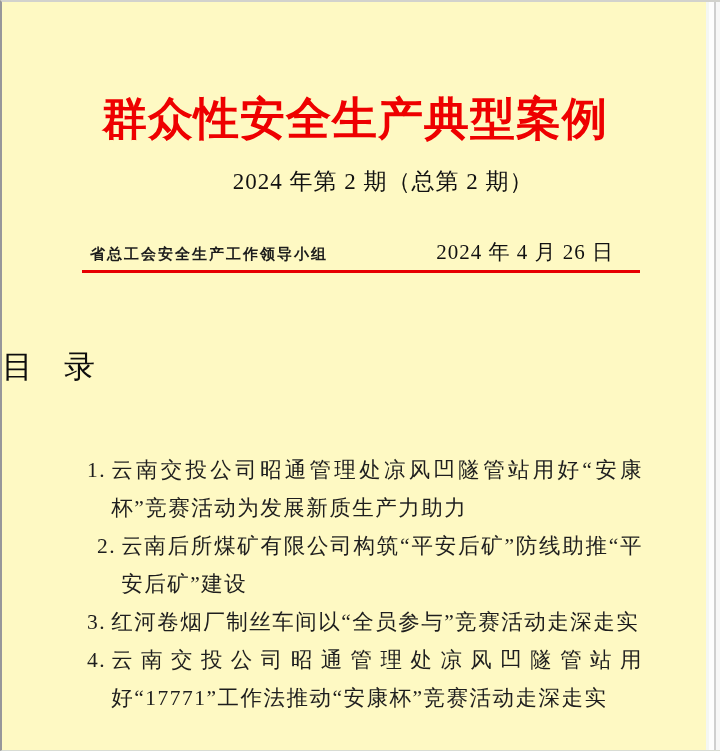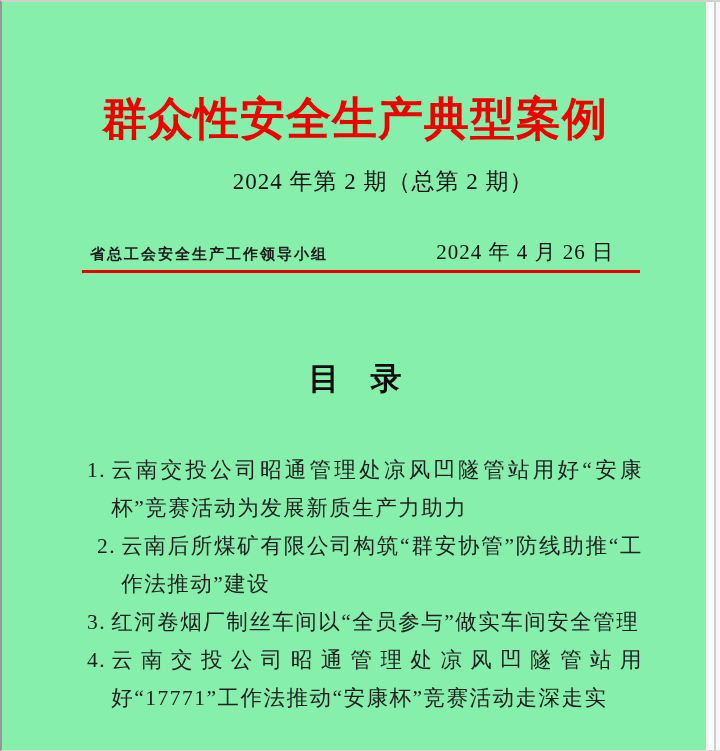--- a/index.html
+++ b/index.html
@@ -5,21 +5,21 @@
   * { margin:0; padding:0; box-sizing:border-box; }
   html,body { width:720px; height:751px; }
   body {
     font-family:"Liberation Serif","DejaVu Serif",serif;
     background:#f3f6f0;
   }
   .page {
     position:relative;
     width:720px; height:751px;
     overflow:hidden;
-    background:#86efac;
+    background:#fef9c3;
     border-top:2px solid #d2d2cd;
     border-left:2px solid #97979a;
     border-bottom:1px solid #d8dcd4;
   }
   
   .right-strip {
     position:absolute; top:0; right:0; bottom:0; width:14px;
     background:linear-gradient(to right,#f4f7f2 0 3px,#fdfdfd 3px 8px,#cfcfcf 8px 10px,#f7f7f7 10px 14px);
   }
   .doc-title {
@@ -49,24 +49,22 @@
   .issue-date {
     font-size:21px; color:#111;
     letter-spacing:1px;
   }
   .red-rule {
     position:absolute; top:268px; left:80px; width:558px; height:3px;
     background:#e60000;
   }
   .toc-heading {
     position:absolute; top:345px; left:0; width:706px;
-    text-align:center;
-    font-size:31px; font-weight:bold; color:#0d0d0d;
+    font-size:31px; font-weight:normal; color:#0d0d0d;
     line-height:40px;
-    margin-top:12px;
   }
   .toc-section-header {
     position:absolute; top:417px; left:95px;
     font-family:"Liberation Sans","DejaVu Sans",sans-serif;
     font-size:21px; font-weight:bold; color:#161616;
     letter-spacing:1px;
     line-height:30px;
   }
   .toc-section-header .bullet { margin-right:2px; }
   .toc-list {
@@ -103,25 +101,25 @@
   <h2 class="toc-heading">目　录</h2>
 
 
   <div class="toc-list">
     <div class="toc-item">
       <span class="num">1.</span>
       <span class="text">云南交投公司昭通管理处凉风凹隧管站用好“安康杯”竞赛活动为发展新质生产力助力</span>
     </div>
     <div class="toc-item indented">
       <span class="num">2.</span>
-      <span class="text">云南后所煤矿有限公司构筑“群安协管”防线助推“工作法推动”建设</span>
+      <span class="text">云南后所煤矿有限公司构筑“平安后矿”防线助推“平安后矿”建设</span>
     </div>
     <div class="toc-item">
       <span class="num">3.</span>
-      <span class="text">红河卷烟厂制丝车间以“全员参与”做实车间安全管理</span>
+      <span class="text">红河卷烟厂制丝车间以“全员参与”竞赛活动走深走实</span>
     </div>
     <div class="toc-item">
       <span class="num">4.</span>
       <span class="text">云南交投公司昭通管理处凉风凹隧管站用好“17771”工作法推动“安康杯”竞赛活动走深走实</span>
     </div>
   </div>
 
   <div class="right-strip"></div>
 
 </div>

